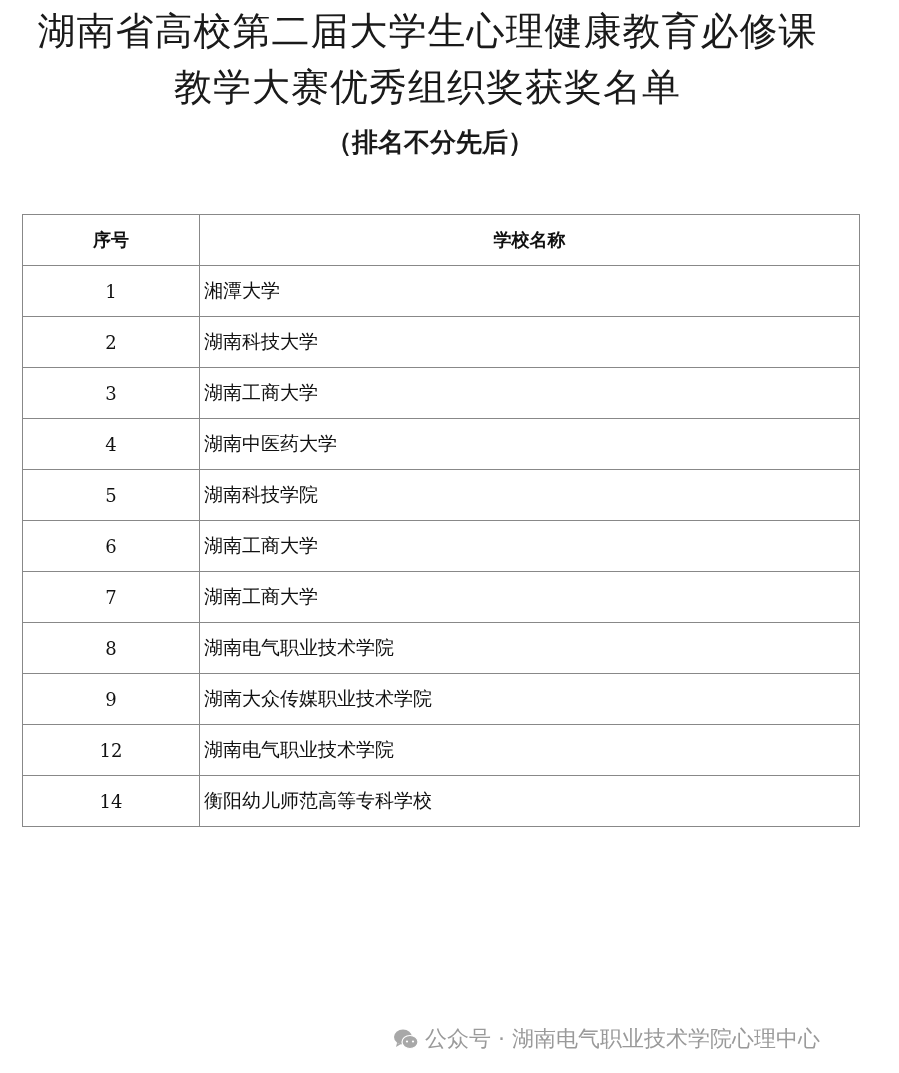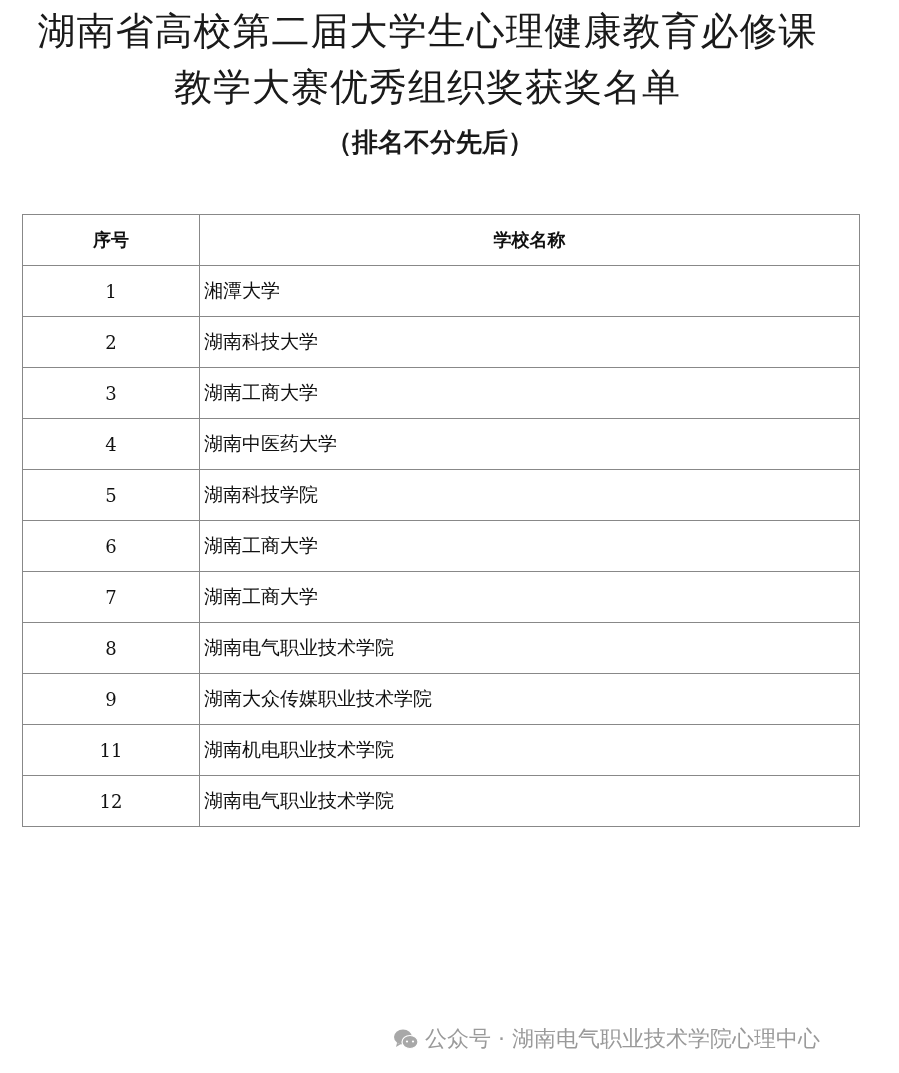--- a/index.html
+++ b/index.html
@@ -80,26 +80,26 @@
       </tr>
     <tr>
         <td class="no">8</td>
         <td class="name">湖南电气职业技术学院</td>
       </tr>
     <tr>
         <td class="no">9</td>
         <td class="name">湖南大众传媒职业技术学院</td>
       </tr>
     <tr>
-        <td class="no">11</td>
-        <td class="name">湖南机电职业技术学院</td>
+        <td class="no">12</td>
+        <td class="name">湖南电气职业技术学院</td>
       </tr>
     <tr>
-        <td class="no">12</td>
-        <td class="name">湖南电气职业技术学院</td>
+        <td class="no">14</td>
+        <td class="name">衡阳幼儿师范高等专科学校</td>
       </tr>
   </tbody>
 </table>
 
 <div class="watermark">
   <svg class="wm-icon" viewBox="0 0 26 22">
     <ellipse cx="10" cy="9" rx="9" ry="7.5" fill="#a8a8a8"></ellipse>
     <path d="M4 15 L3 19 L8 16 Z" fill="#a8a8a8"></path>
     <ellipse cx="17" cy="14" rx="8" ry="6.5" fill="#a8a8a8" stroke="#fff" stroke-width="1.2"></ellipse>
     <circle cx="14" cy="13.5" r="1.1" fill="#fff"></circle>

